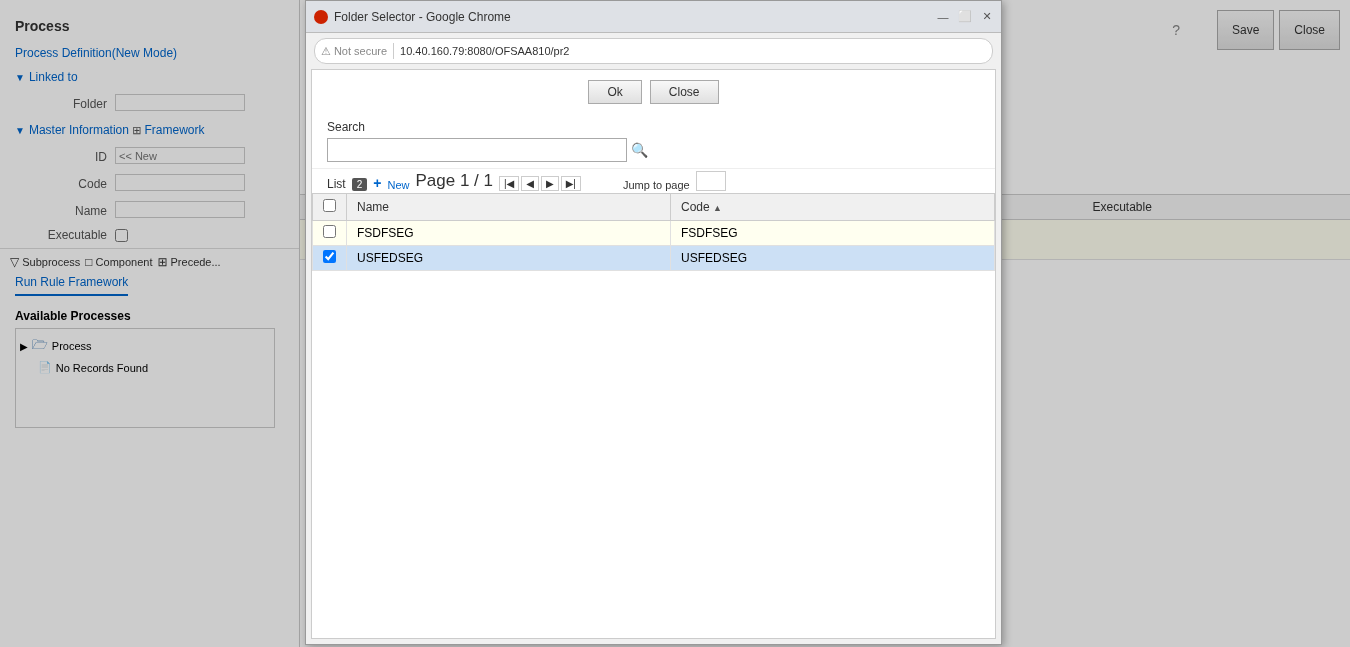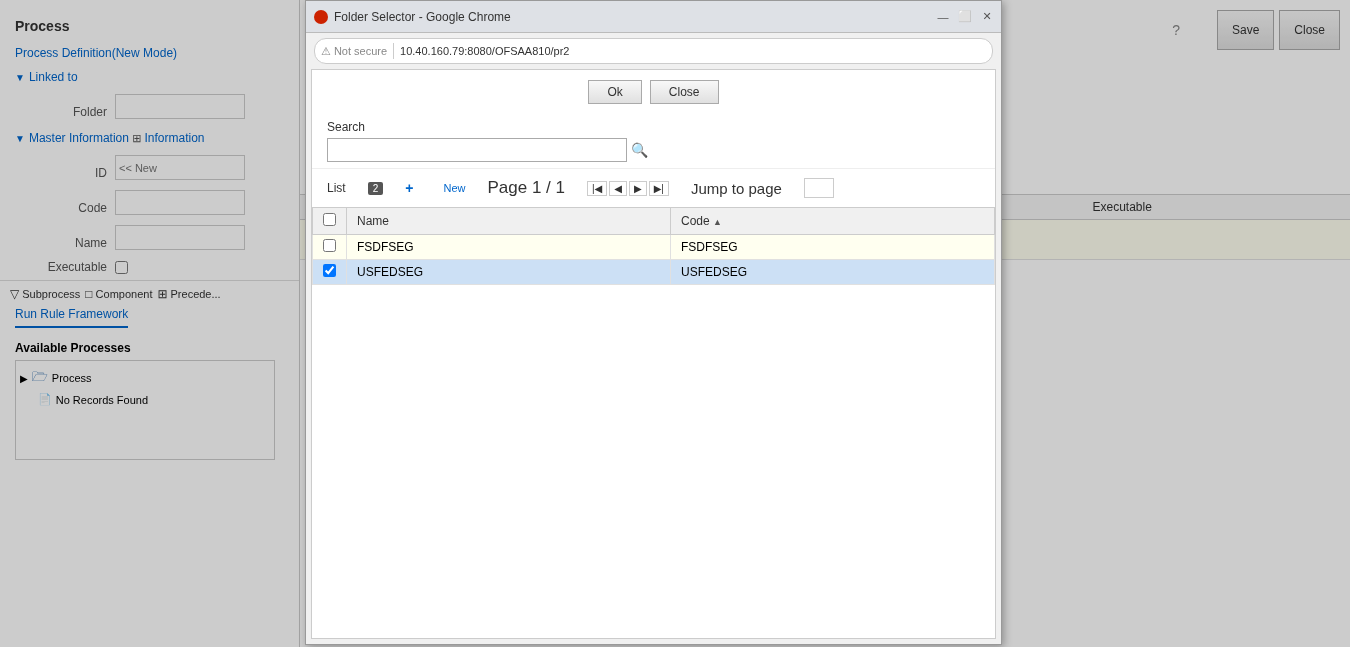--- a/index.html
+++ b/index.html
@@ -73,21 +73,21 @@
       text-align: right;
       width: 100px;
       color: #555;
       font-size: 12px;
       padding-right: 8px;
       flex-shrink: 0;
     }
 
     .form-input {
       border: 1px solid #ccc;
-      height: 25px;
+      height: 17px;
       width: 130px;
       font-size: 11px;
       padding: 0 3px;
       color: #888;
     }
 
     .tabs-row {
       display: flex;
       align-items: center;
       padding: 6px 10px;
@@ -390,23 +390,23 @@
     .search-btn {
       background: none;
       border: none;
       cursor: pointer;
       font-size: 14px;
       color: #555;
     }
 
     .list-toolbar {
       display: flex;
-      align-items: center;
-      gap: 22px;
-      padding: 9px 15px;
+      align-items: flex-end;
+      gap: 6px;
+      padding: 2px 15px;
       font-size: 12px;
       color: #333;
       border-top: 1px solid #eee;
     }
 
     .list-label {
       font-size: 12px;
       color: #333;
     }
 
@@ -424,21 +424,20 @@
       cursor: pointer;
       font-size: 14px;
       color: #0066cc;
       font-weight: bold;
     }
 
     .new-label {
       color: #0066cc;
       font-size: 11px;
       cursor: pointer;
-      margin-left: 8px;
     }
 
     .page-info {
       font-size: 17px;
       color: #333;
     }
 
     .nav-btns {
       display: flex;
       gap: 2px;
@@ -448,22 +447,23 @@
     .nav-btn {
       background: none;
       border: 1px solid #ccc;
       cursor: pointer;
       font-size: 10px;
       padding: 1px 4px;
       color: #333;
     }
 
     .jump-label {
-      font-size: 15px;
-      color: #333;
+      font-size: 11px;
+      color: #333;
+      margin-left: 36px;
     }
 
     .jump-input {
       border: 1px solid #ccc;
       width: 30px;
       height: 20px;
       font-size: 11px;
       text-align: center;
     }
 
@@ -538,21 +538,21 @@
     <div class="form-row">
       <span class="form-label">Folder</span>
       <input class="form-input" type="text" style="">
     </div>
 
     <div class="collapsible-header">
       <span class="arrow">▼</span>
       <span>Master Information</span>
       &nbsp;
       <span style="font-size:11px; color:#555;">⊞</span>
-      <span style="font-size:12px; color:#0066cc; margin-left:3px;">Information</span>
+      <span style="font-size:12px; color:#0066cc; margin-left:3px;">Framework</span>
     </div>
 
     <div class="form-row">
       <span class="form-label">ID</span>
       <input class="form-input" type="text" style="color: rgb(136, 136, 136); font-size: 11px;" placeholder="&lt;&lt; New">
     </div>
 
     <div class="form-row">
       <span class="form-label">Code</span>
       <input class="form-input" type="text" style="">

